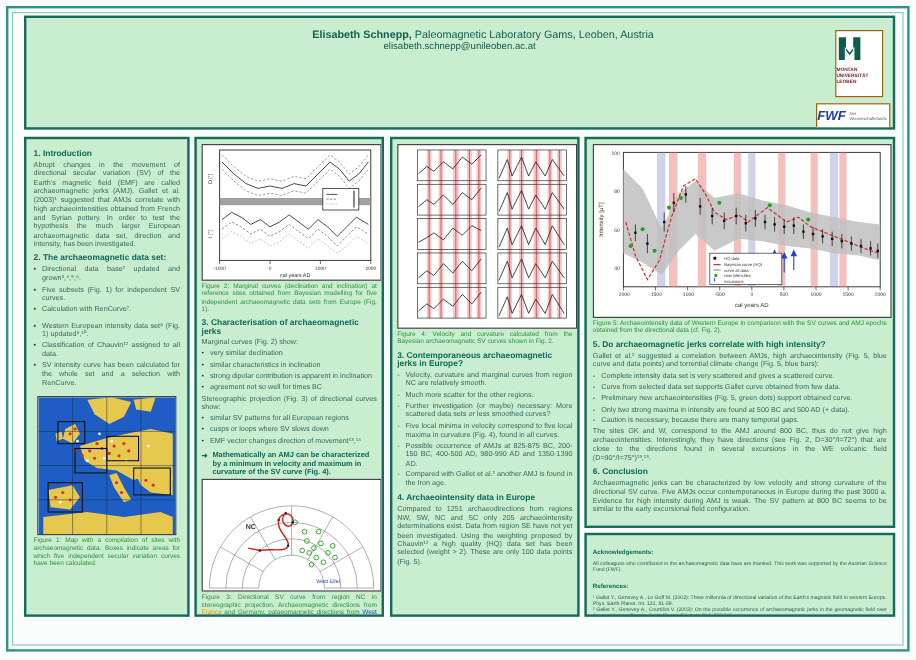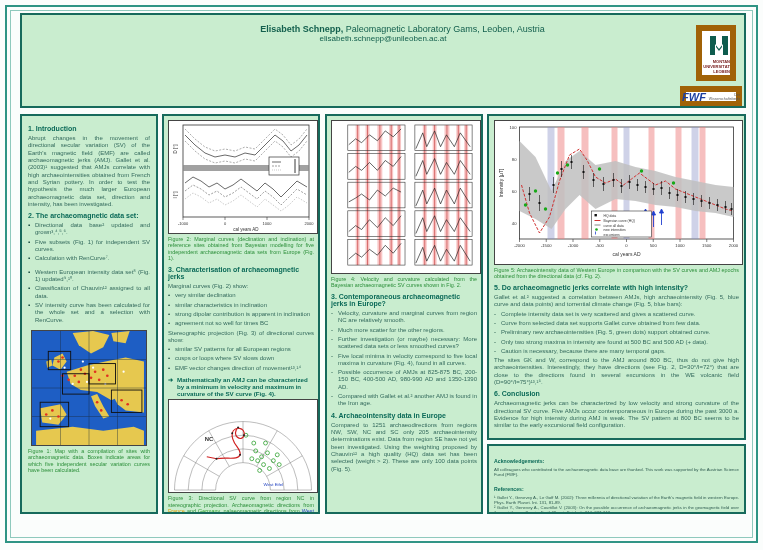--- a/index.html
+++ b/index.html
@@ -11,21 +11,21 @@
   .frame-inner{position:absolute;left:10px;top:10px;width:741px;height:526px;border:1px solid #8fc9bd;}
   .box{
     position:absolute;background:#c9edcf;border:2px solid #176a5c;
     box-sizing:border-box;overflow:hidden;
   }
   .header-box{left:20px;top:13px;width:726px;height:95px;text-align:center;}
   .poster-title{margin-top:15px;font-size:20px;font-weight:bold;color:#0b7261;letter-spacing:.2px;}
   .author-line{margin-top:9px;font-size:9px;color:#14604e;padding-left:39px;}
   .author-name{font-weight:bold;}
   .email-line{margin-top:0;font-size:8px;color:#14604e;}
-  .logo-box{position:absolute;background:#ffffff;border:6px solid #a16207;box-sizing:border-box;text-align:right;}
+  .logo-box{position:absolute;background:#ffffff;border:1px solid #a16207;box-sizing:border-box;text-align:left;}
   .montan-box{right:8px;top:10px;width:40px;height:56px;}
   .montan-m{margin-top:3px;}
   .montan-text{font-size:4px;line-height:1.2;color:#7a2020;font-weight:bold;}
   .fwf-box{right:2px;top:71px;width:62px;height:21px;display:flex;align-items:center;justify-content:center;gap:3px;}
   .fwf-text{font-size:11px;font-weight:bold;font-style:italic;color:#1d3fa0;}
   .fwf-sub{font-size:3.5px;color:#555;}
   .col1{left:20px;top:114px;width:138px;height:400px;padding:5px 6px;}
   .col2{left:162px;top:114px;width:158px;height:400px;padding:4px 4px;}
   .col3{left:325px;top:114px;width:158px;height:400px;padding:4px 4px;}
   .col4a{left:487px;top:114px;width:259px;height:326px;padding:4px 5px;}

